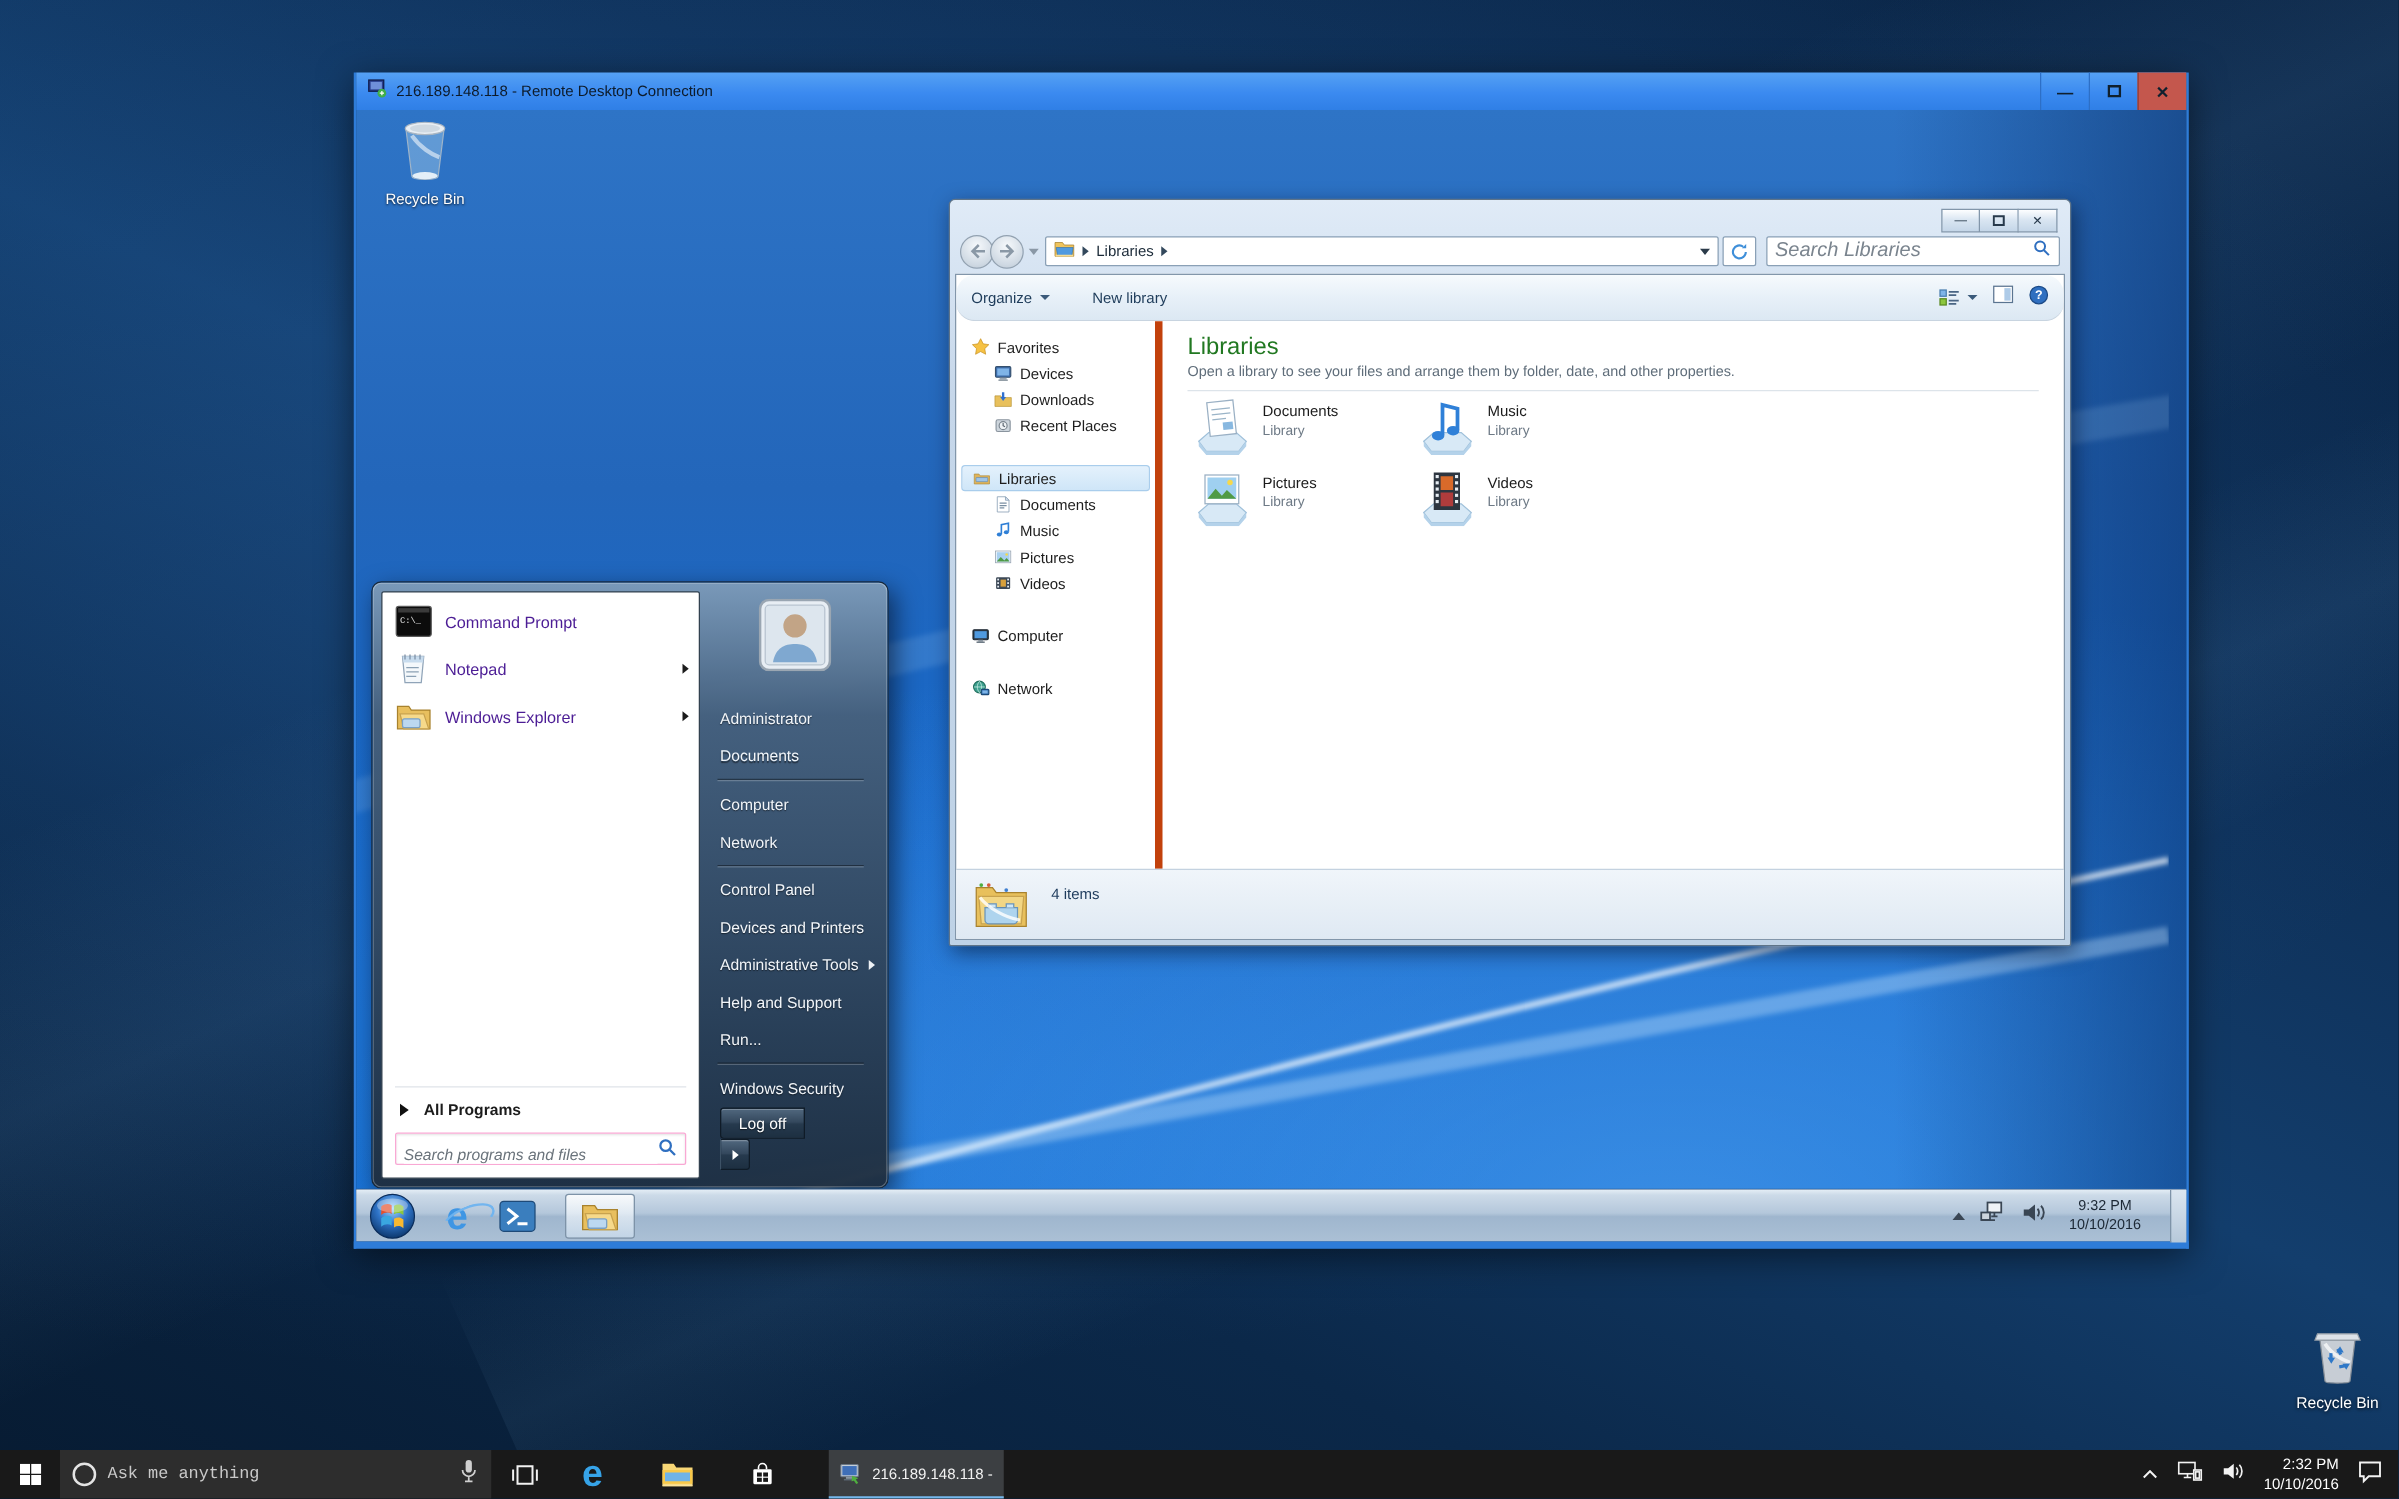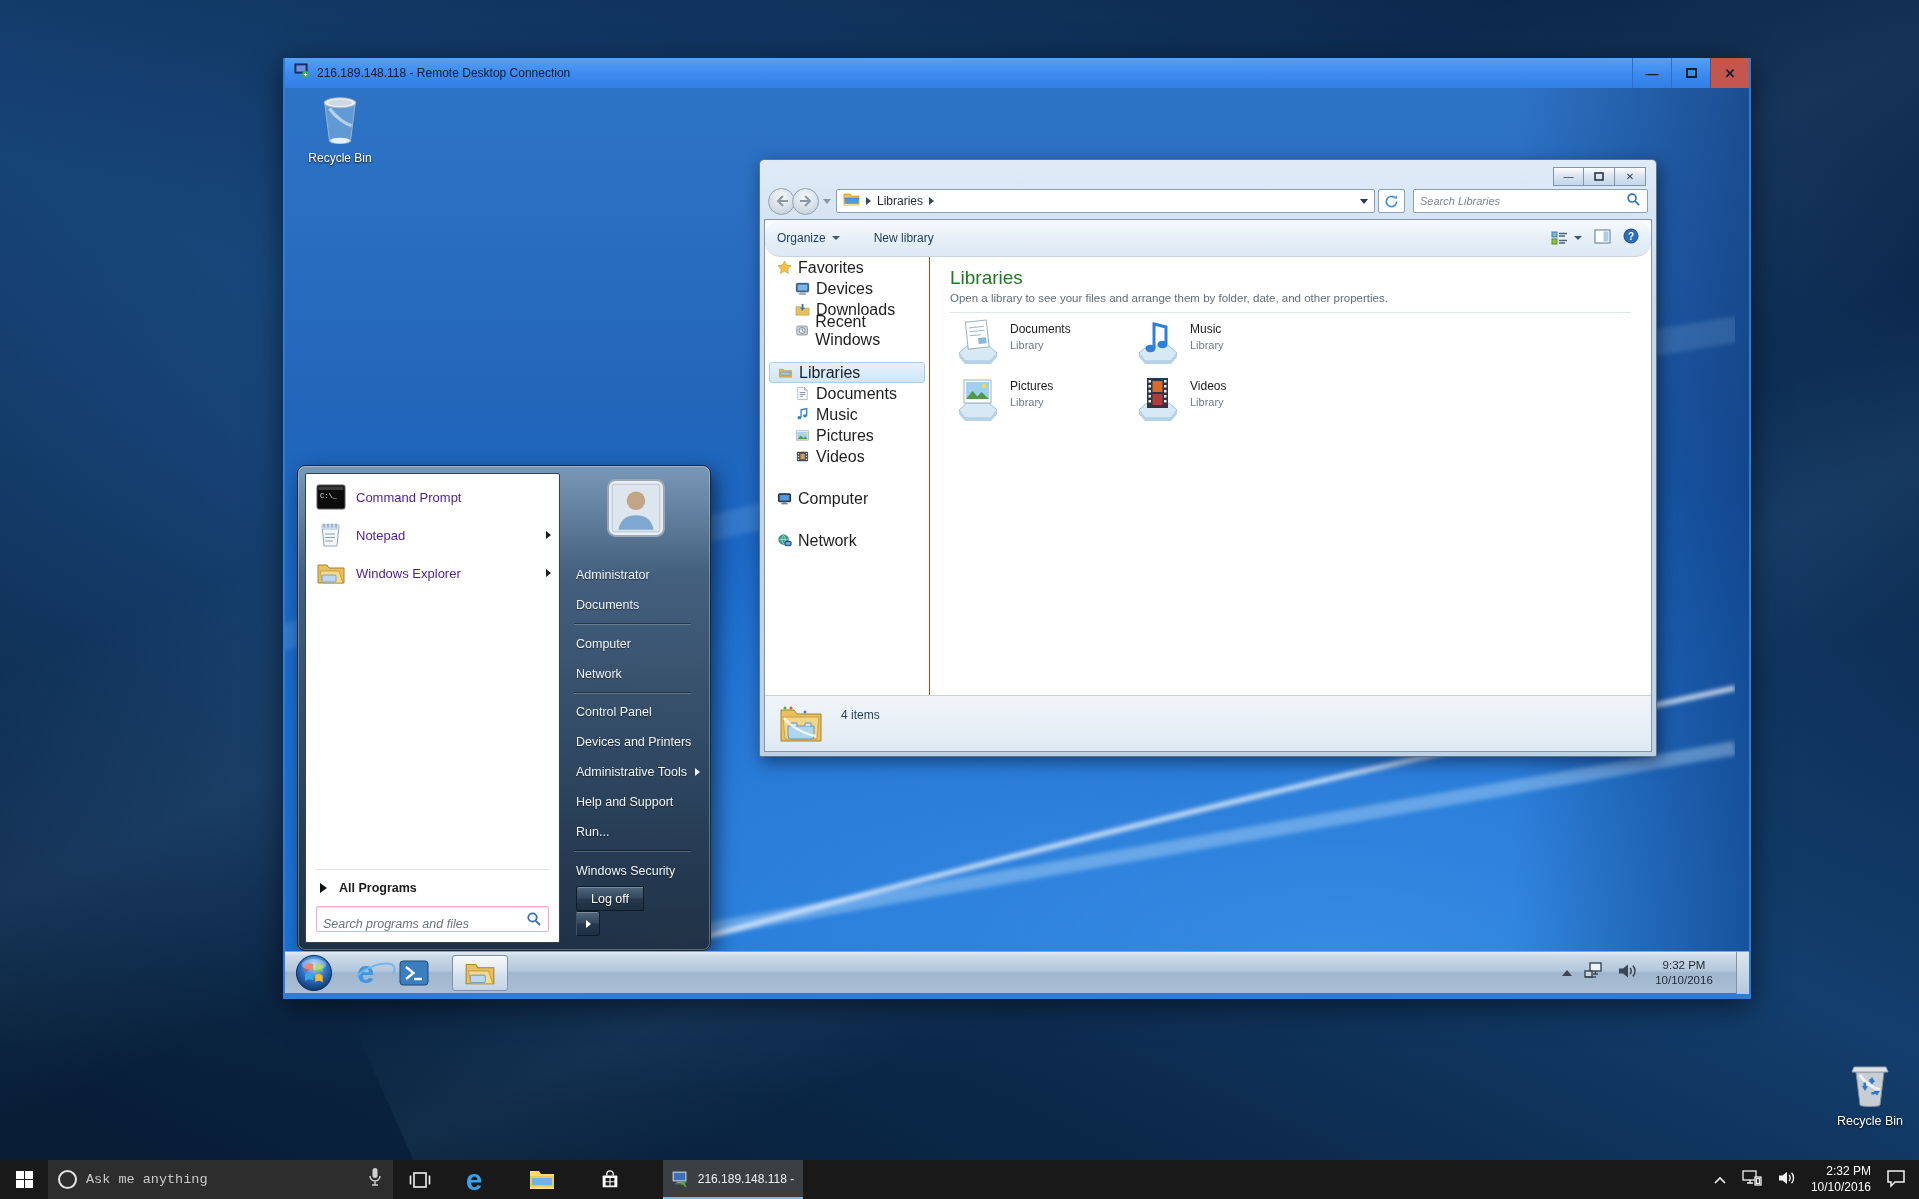--- a/index.html
+++ b/index.html
@@ -75,31 +75,31 @@
   .tri-down-sm { width:0; height:0; border-left:4px solid transparent; border-right:4px solid transparent; border-top:5px solid #8a98a6; margin:0 5px 0 4px; }
   .addr-field { flex:1; height:24px; background:#fff; border:1px solid #8aa0b6; border-radius:2px;
     display:flex; align-items:center; padding:0 6px; gap:6px; }
   .crumb-tri { width:0; height:0; border-top:4px solid transparent; border-bottom:4px solid transparent; border-left:5px solid #33485c; }
   .addr-field .crumb { font-size:12px; color:#1b2a38; }
   .addr-caret { margin-left:auto; width:0; height:0; border-left:4px solid transparent; border-right:4px solid transparent; border-top:5px solid #2b3b4a; }
   .refresh-btn { width:27px; height:24px; margin-left:3px; background:#fff; border:1px solid #8aa0b6; border-radius:2px;
     display:flex; align-items:center; justify-content:center; }
   .ex-search { width:235px; height:24px; margin-left:8px; background:#fff; border:1px solid #8aa0b6; border-radius:2px;
     display:flex; align-items:center; padding:0 6px; }
-  .ex-search input { flex:1; border:none; outline:none; font-size:11px; font-family:inherit; color:#333; min-width:0; }
+  .ex-search input { flex:1; border:none; outline:none; font-size:16px; font-family:inherit; color:#333; min-width:0; }
   .ex-search input::placeholder { font-style:italic; color:#7a848e; opacity:1; }
   .ex-inner { position:absolute; left:4px; right:4px; top:59px; bottom:4px; background:#fff;
     border:1px solid #8296aa; display:flex; flex-direction:column; }
   .ex-toolbar { height:37px; flex:0 0 37px; background:linear-gradient(#f6fafd,#e7f0f8 50%,#dce8f3);
     border-bottom:1px solid #c8d4e0; display:flex; align-items:center; padding:0 12px;border-radius:15px; }
   .tool-item { display:flex; align-items:center; gap:6px; font-size:12px; color:#1e3c5a; margin-right:34px; }
   .caret-dn { width:0; height:0; border-left:4px solid transparent; border-right:4px solid transparent; border-top:4px solid #3b5a7a; }
   .ex-toolbar .right { margin-left:auto; display:flex; align-items:center; gap:12px; }
   .ex-main { flex:1; display:flex; min-height:0; }
-  .ex-nav { width:165px; flex:0 0 165px; border-right:1px solid #c2410c; font-size:16px; color:#1e1e1e; }
+  .ex-nav { width:165px; flex:0 0 165px; padding-top:10px; border-right:6px solid #c2410c; font-size:12px; color:#1e1e1e; }
   .nav-row { height:21px; display:flex; align-items:center; gap:6px; padding-left:12px; }
   .nav-row.child { padding-left:30px; }
   .nav-row.sel { background:linear-gradient(#e4f1fc,#cfe6f8); border:1px solid #a9cdec; border-radius:3px; margin:0 4px; padding-left:8px; }
   .nav-gap { height:21px; }
   .ex-content { flex:1; position:relative; padding:10px 0 0 20px; }
   .ex-title { font-size:19px; color:#217821; }
   .ex-sub { font-size:11.5px; color:#5f6d7a; margin-top:3px; }
   .ex-hr { height:1px; background:#dde4ea; margin:8px 20px 0 0; }
   .tile { position:absolute; width:170px; display:flex; gap:8px; }
   .tile .nm { font-size:12px; color:#1b1b1b; margin-top:6px; }
@@ -343,21 +343,21 @@
                     <path d="M5.5 6L8 9.3 10.5 6z" fill="#2f6fd0"></path>
                   </svg>
                 <span>Downloads</span>
               </div>
               <div class="nav-row child">
                 <svg width="15" height="15" viewBox="0 0 16 16">
                     <rect x="2" y="3" width="12" height="10" rx="1.5" fill="#cdd5dc" stroke="#8a949e"></rect>
                     <circle cx="8" cy="8" r="3.4" fill="#eef2f5" stroke="#7a848e"></circle>
                     <path d="M8 5.8V8l1.6 1" stroke="#5a646e" fill="none"></path>
                   </svg>
-                <span>Recent Windows</span>
+                <span>Recent Places</span>
               </div>
               <div class="nav-gap"></div>
               <div class="nav-row sel">
                 <svg width="15" height="15" viewBox="0 0 16 16">
                     <path d="M1.5 4.5h4l1 1.5h8v7h-13z" fill="#dfb45c" stroke="#a8822e" stroke-width=".5"></path>
                     <rect x="3" y="7.5" width="10" height="3.5" rx=".5" fill="#9ec4e8" stroke="#5a83ad" stroke-width=".5"></rect>
                   </svg>
                 <span>Libraries</span>
               </div>
               <div class="nav-row child">

